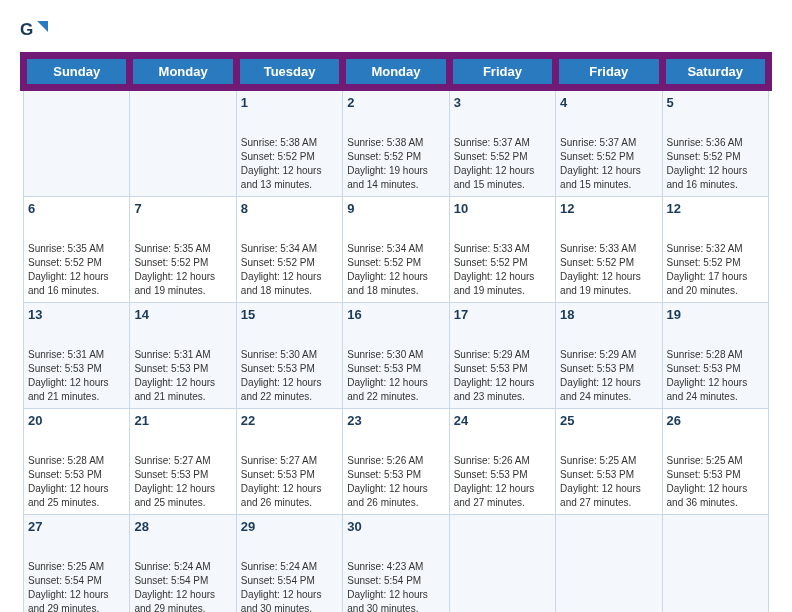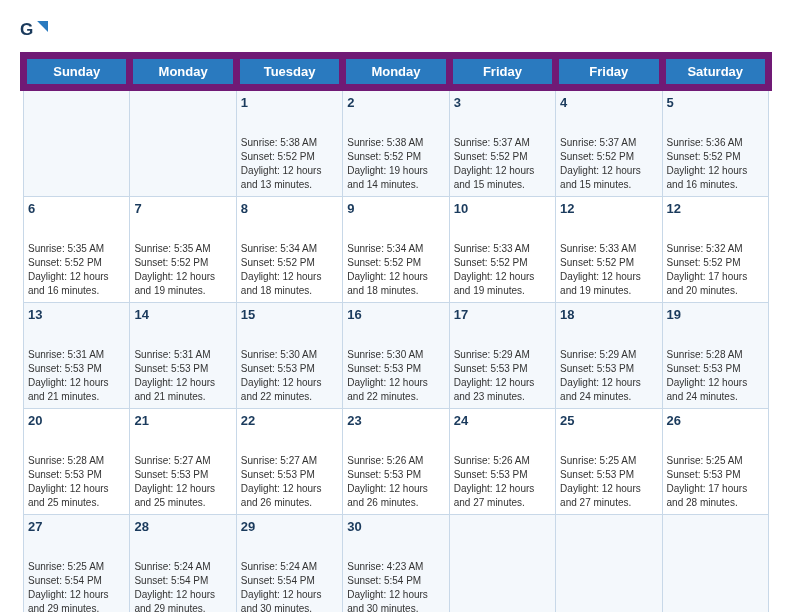--- a/index.html
+++ b/index.html
@@ -280,21 +280,21 @@
               <div>Sunrise: 5:25 AM</div>
               <div>Sunset: 5:53 PM</div>
               <div>Daylight: 12 hours and 27 minutes.</div>
             </div>
           </td>
           <td>
             <span class="day-num">26</span>
             <div class="day-info">
               <div>Sunrise: 5:25 AM</div>
               <div>Sunset: 5:53 PM</div>
-              <div>Daylight: 17 hours and 28 minutes.</div>
+              <div>Daylight: 12 hours and 36 minutes.</div>
             </div>
           </td>
         </tr>
         <tr>
           <td>
             <span class="day-num">27</span>
             <div class="day-info">
               <div>Sunrise: 5:25 AM</div>
               <div>Sunset: 5:54 PM</div>
               <div>Daylight: 12 hours and 29 minutes.</div>

